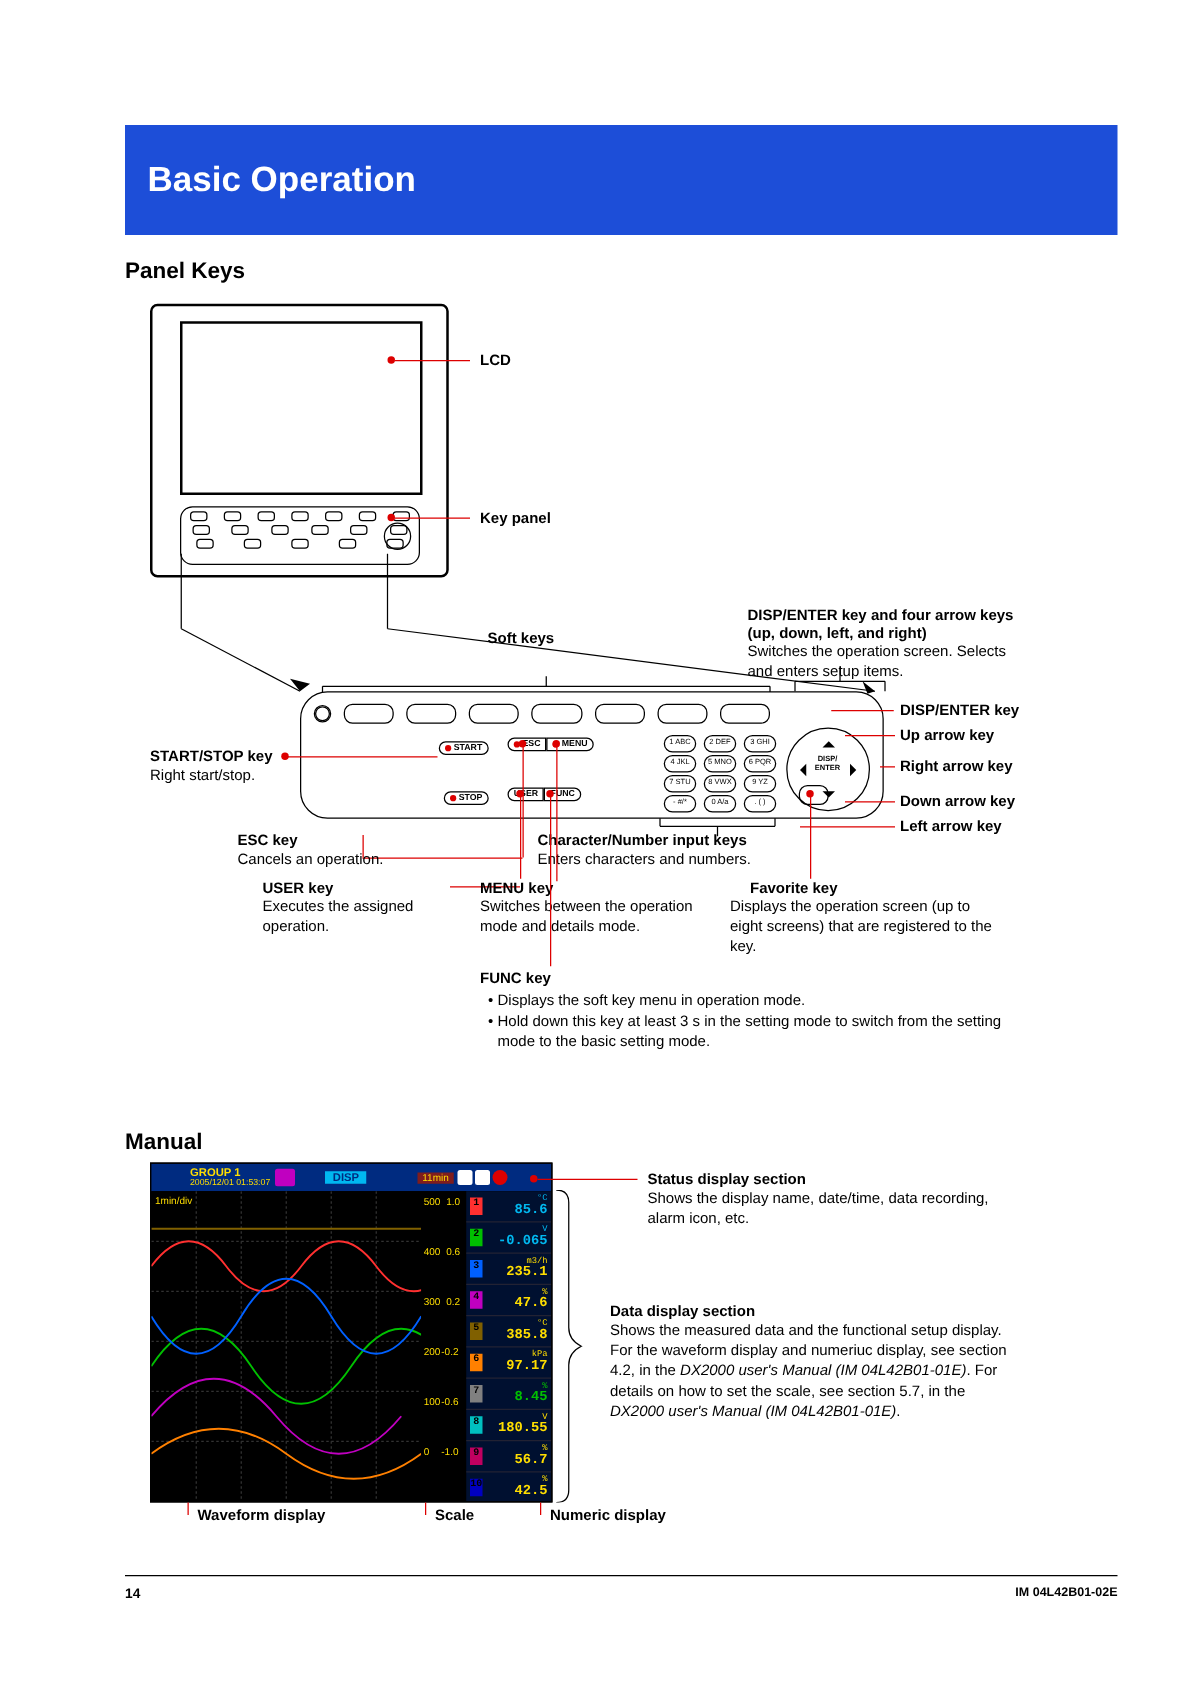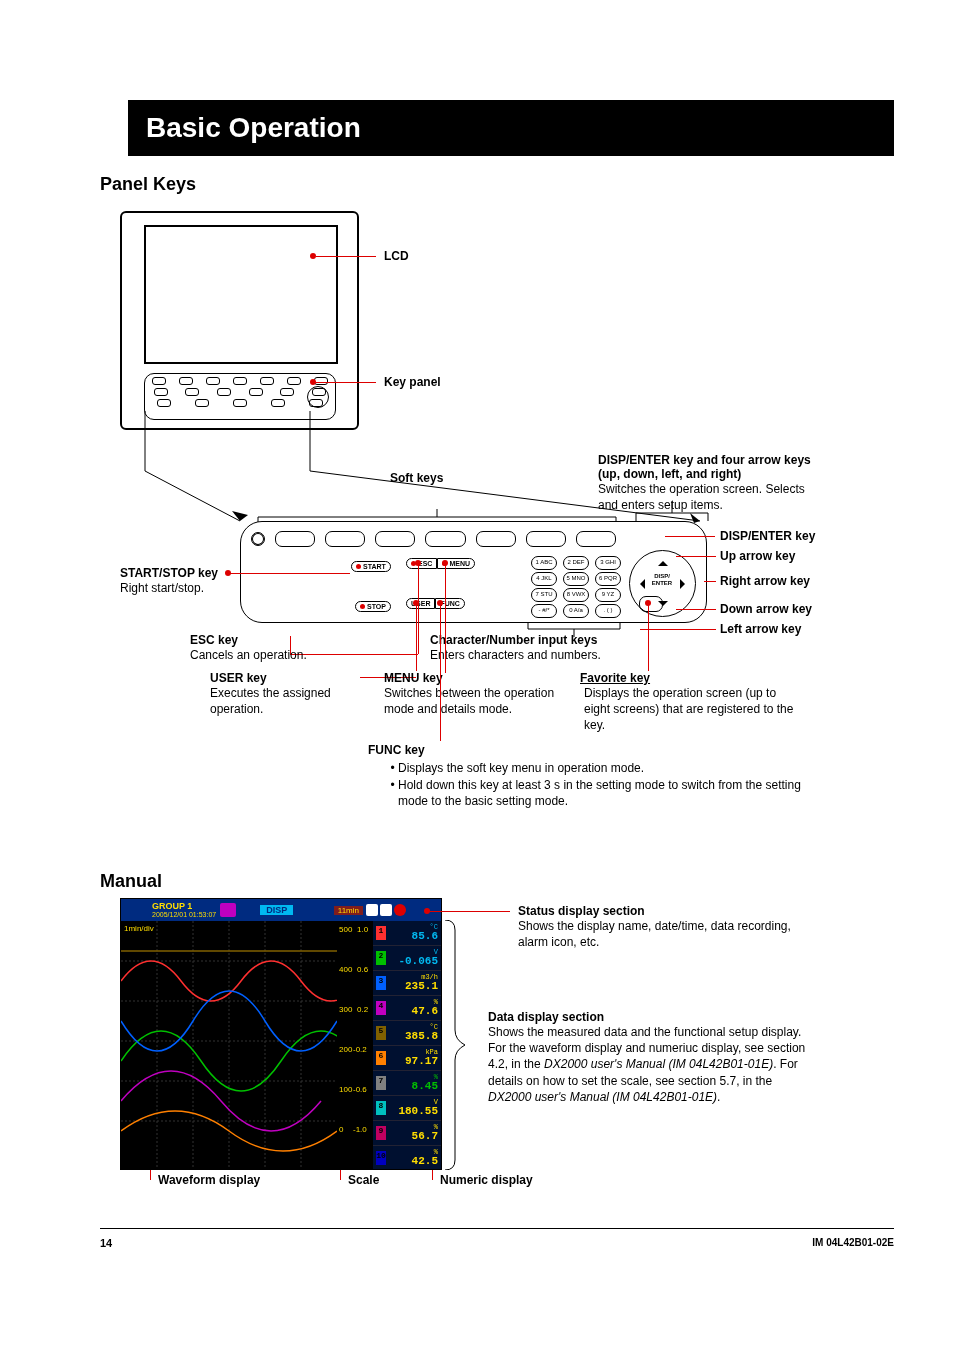--- a/index.html
+++ b/index.html
@@ -8,27 +8,26 @@
     font-family: Arial, Helvetica, sans-serif;
     background: #fff;
     color: #000;
     width: 954px;
   }
   .page {
     padding: 100px 60px 40px 100px;
     box-sizing: border-box;
   }
   .title-bar {
-    background: #000000;
+    background: #1d4ed8;
     color: #fff;
     font-size: 28px;
     font-weight: bold;
-    padding: 12px 18px;
+    padding: 28px 18px;
     margin-bottom: 18px;
-    margin-left: 28px;
   }
   h2.section {
     font-size: 18px;
     margin: 10px 0 6px 0;
   }
 
   
   .fig-panel {
     position: relative;
     height: 660px;
@@ -484,26 +483,26 @@
     <div class="lbl-bold" style="left:330px; top:432px;">Character/Number input keys</div>
     <div class="lbl-text" style="left:330px; top:446px;">Enters characters and numbers.</div>
 
     <div class="vline-red" style="left:345px; top:362px; height:110px;"></div>
     <div class="leader-dot" style="left:342px; top:359px;"></div>
     <div class="lbl-bold" style="left:284px; top:470px;">MENU key</div>
     <div class="lbl-text" style="left:284px; top:484px; width:190px;">Switches between the operation mode and details mode.</div>
 
     <div class="vline-red" style="left:548px; top:402px; height:68px;"></div>
     <div class="leader-dot" style="left:545px; top:399px;"></div>
-    <div class="lbl-bold" style="left:480px; top:470px;text-decoration:underline;">Favorite key</div>
+    <div class="lbl-bold" style="left:500px; top:470px;">Favorite key</div>
     <div class="lbl-text" style="left:484px; top:484px; width:220px;">Displays the operation screen (up to eight screens) that are registered to the key.</div>
 
     <div class="vline-red" style="left:340px; top:402px; height:138px;"></div>
     <div class="leader-dot" style="left:337px; top:399px;"></div>
-    <div class="lbl-bold" style="left:268px; top:542px;">FUNC key</div>
+    <div class="lbl-bold" style="left:284px; top:542px;">FUNC key</div>
     <ul class="bullet-list lbl-text" style="left:284px; top:556px; width:420px; list-style-type:'• '; ">
       <li>Displays the soft key menu in operation mode.</li>
       <li>Hold down this key at least 3 s in the setting mode to switch from the setting mode to the basic setting mode.</li>
     </ul>
 
   </div>
 
   <h2 class="section">Manual</h2>
 
   <div class="fig-display">

